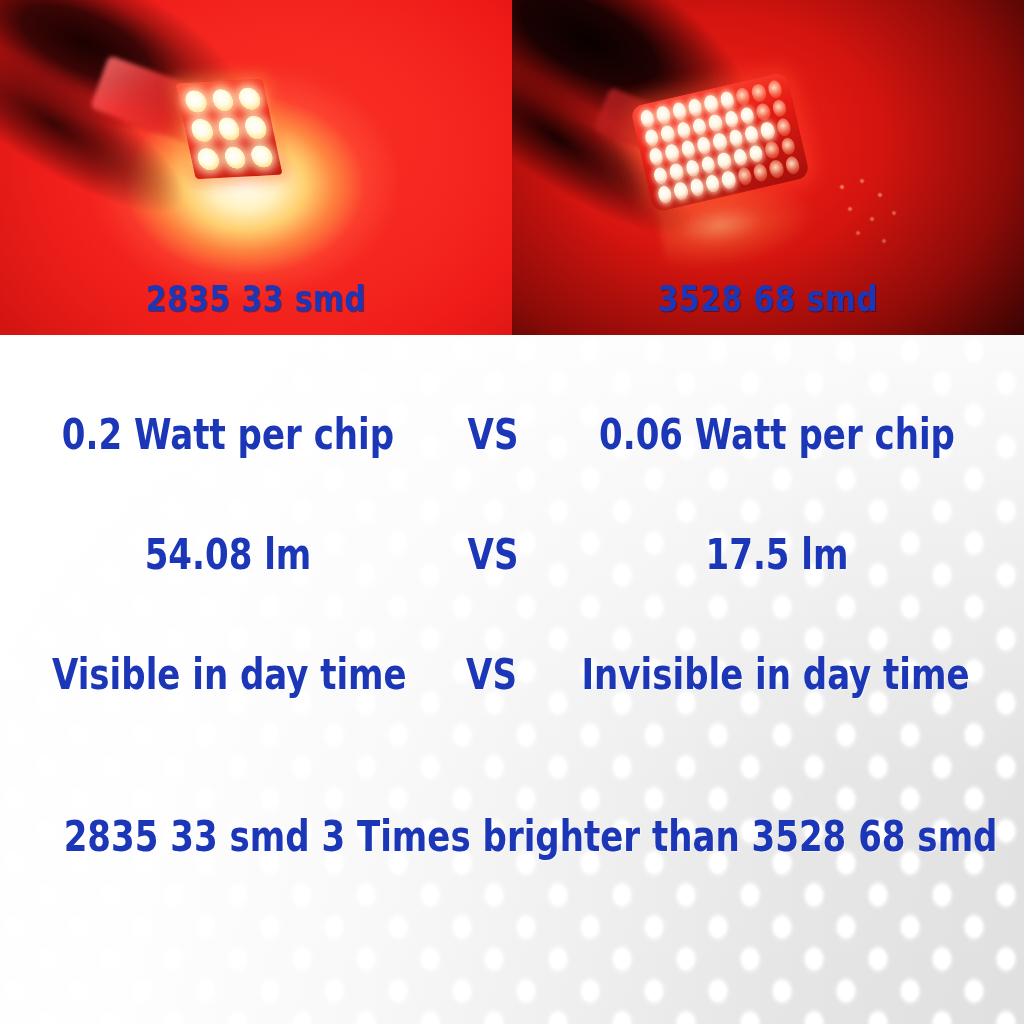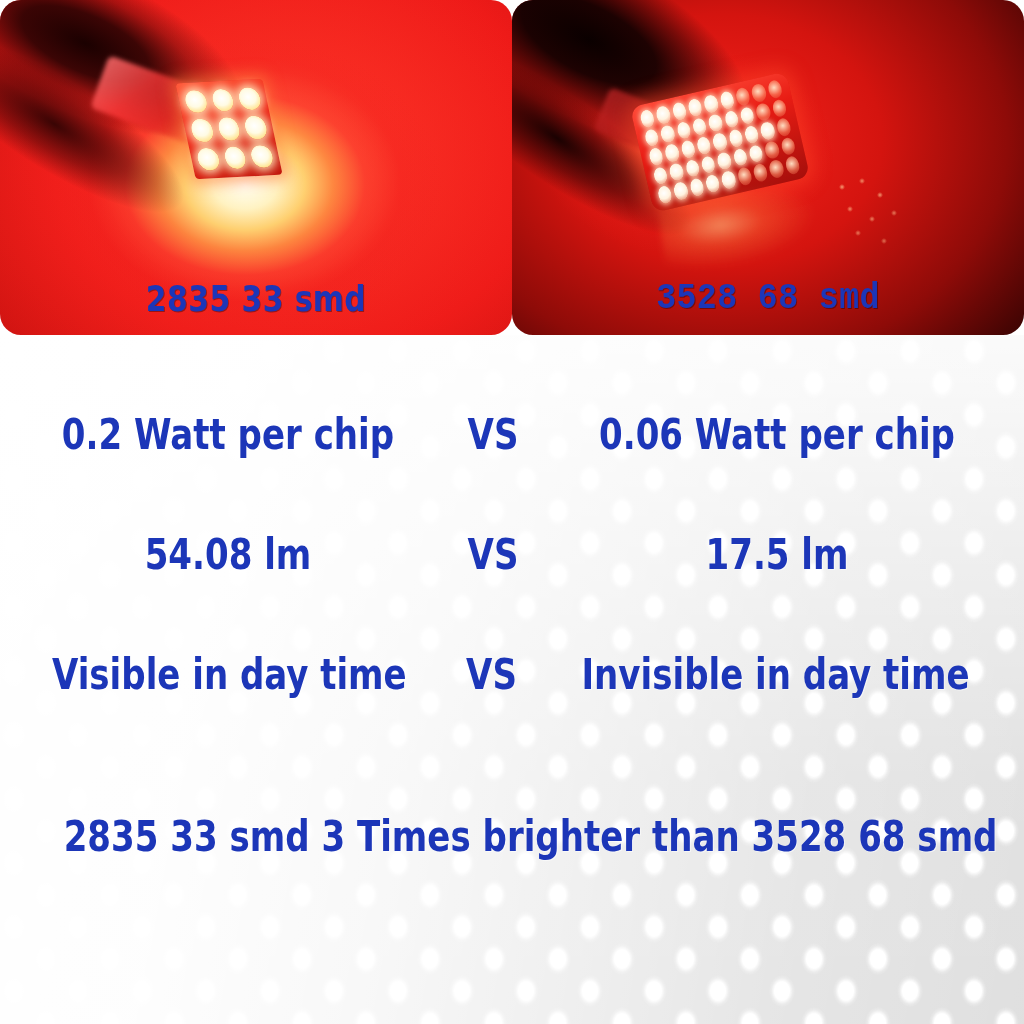--- a/index.html
+++ b/index.html
@@ -21,21 +21,20 @@
     top: 0; left: 0;
     width: 1024px;
     height: 335px;
     display: flex;
   }
   .photo {
     position: relative;
     width: 512px;
     height: 335px;
     overflow: hidden;
-    border-radius: 21px;
   }
 
   
   .photo-left {
     background:
       radial-gradient(ellipse 200px 150px at 245px 185px,
         rgba(255,255,245,1) 0%,
         rgba(255,249,200,0.96) 16%,
         rgba(255,226,120,0.88) 30%,
         rgba(255,160,70,0.72) 44%,
@@ -125,21 +124,20 @@
         rgba(255,120,70,0.40) 35%,
         rgba(245,40,35,0.18) 62%,
         rgba(200,15,15,0) 100%),
       radial-gradient(ellipse 420px 330px at 210px 140px,
         #f8221c 0%,
         #d4140f 38%,
         #8e0b08 68%,
         #3c0403 92%,
         #190101 100%),
       #140101;
-    font-family: Liberation Mono, monospace;
   }
   .photo-right .wire-shadow {
     left: -80px; top: -50px;
     width: 340px; height: 260px;
     background: radial-gradient(ellipse 175px 78px at 140px 100px,
         rgba(8,0,0,0.99) 0%,
         rgba(16,1,1,0.93) 42%,
         rgba(45,3,3,0.55) 72%,
         rgba(90,6,6,0) 100%);
     transform: rotate(27deg);

